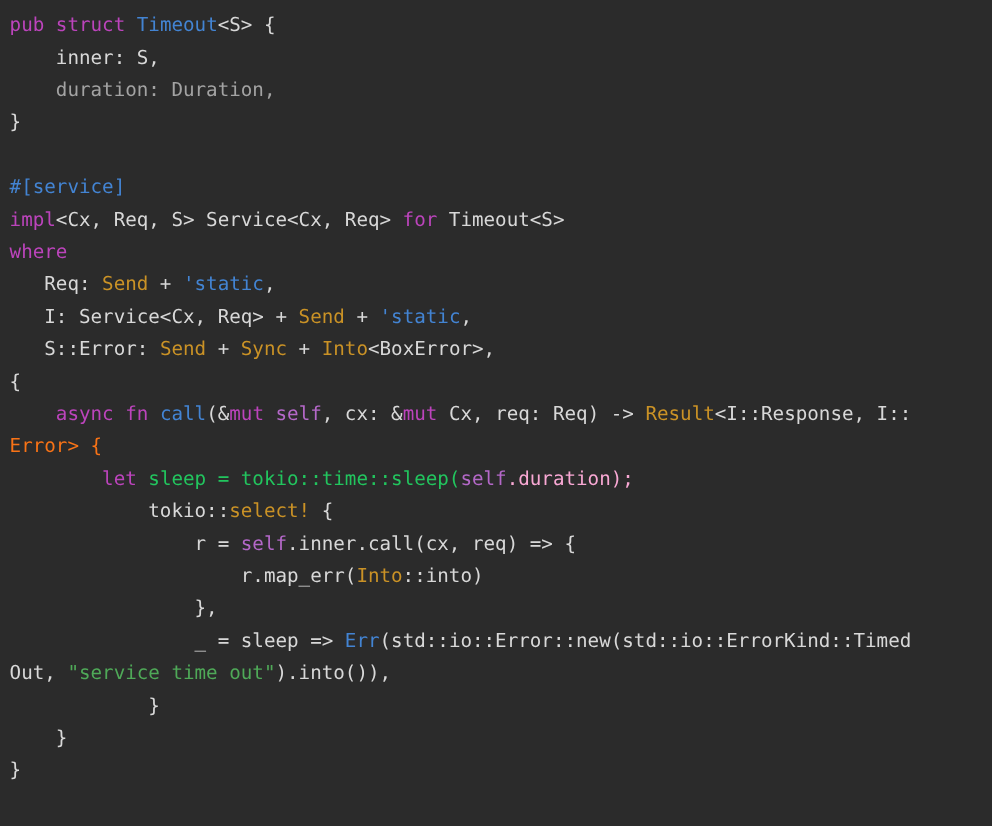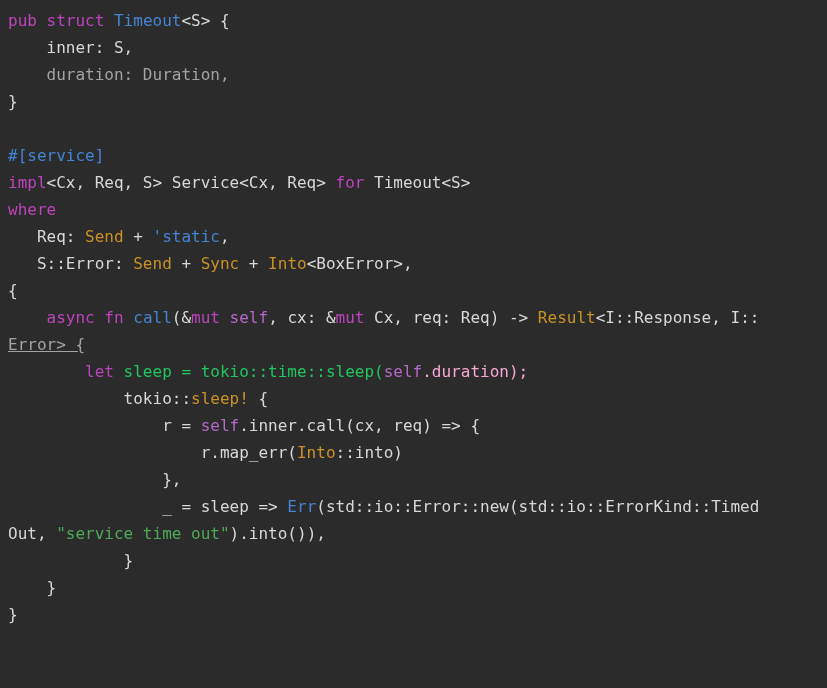--- a/index.html
+++ b/index.html
@@ -36,26 +36,27 @@
   <div>
       <div class="code-line"><span style="color: rgb(188, 68, 188);">pub</span><span style="color: rgb(216, 216, 216);"> </span><span style="color: rgb(188, 68, 188);">struct</span><span style="color: rgb(216, 216, 216);"> </span><span style="color: rgb(67, 132, 211);">Timeout</span><span style="color: rgb(216, 216, 216);">&lt;S&gt; {</span></div>
       <div class="code-line"><span style="color: rgb(216, 216, 216);">    inner: S,</span></div>
       <div class="code-line"><span style="color: #a3a3a3;">    duration: Duration,</span></div>
       <div class="code-line"><span style="color: rgb(216, 216, 216);">}</span></div>
       <div class="code-line">&nbsp;</div>
       <div class="code-line"><span style="color: rgb(67, 132, 211);">#[service]</span></div>
       <div class="code-line"><span style="color: rgb(188, 68, 188);">impl</span><span style="color: rgb(216, 216, 216);">&lt;Cx, Req, S&gt; Service&lt;Cx, Req&gt; </span><span style="color: rgb(188, 68, 188);">for</span><span style="color: rgb(216, 216, 216);"> Timeout&lt;S&gt;</span></div>
       <div class="code-line"><span style="color: rgb(188, 68, 188);">where</span></div>
       <div class="code-line"><span style="color: rgb(216, 216, 216);">   Req: </span><span style="color: rgb(202, 146, 38);">Send</span><span style="color: rgb(216, 216, 216);"> + </span><span style="color: rgb(67, 132, 211);">'static</span><span style="color: rgb(216, 216, 216);">,</span></div>
+      <div class="code-line"><span style="color: rgb(216, 216, 216);">   I: Service&lt;Cx, Req&gt; + </span><span style="color: rgb(202, 146, 38);">Send</span><span style="color: rgb(216, 216, 216);"> + </span><span style="color: rgb(67, 132, 211);">'static</span><span style="color: rgb(216, 216, 216);">,</span></div>
       <div class="code-line"><span style="color: rgb(216, 216, 216);">   S::Error: </span><span style="color: rgb(202, 146, 38);">Send</span><span style="color: rgb(216, 216, 216);"> + </span><span style="color: rgb(202, 146, 38);">Sync</span><span style="color: rgb(216, 216, 216);"> + </span><span style="color: rgb(202, 146, 38);">Into</span><span style="color: rgb(216, 216, 216);">&lt;BoxError&gt;,</span></div>
       <div class="code-line"><span style="color: rgb(216, 216, 216);">{</span></div>
       <div class="code-line"><span style="color: rgb(216, 216, 216);">    </span><span style="color: rgb(188, 68, 188);">async</span><span style="color: rgb(216, 216, 216);"> </span><span style="color: rgb(188, 68, 188);">fn</span><span style="color: rgb(216, 216, 216);"> </span><span style="color: rgb(67, 132, 211);">call</span><span style="color: rgb(216, 216, 216);">(&amp;</span><span style="color: rgb(188, 68, 188);">mut</span><span style="color: rgb(216, 216, 216);"> </span><span style="color: rgb(180, 104, 200);">self</span><span style="color: rgb(216, 216, 216);">, cx: &amp;</span><span style="color: rgb(188, 68, 188);">mut</span><span style="color: rgb(216, 216, 216);"> Cx, req: Req) -&gt; </span><span style="color: rgb(202, 146, 38);">Result</span><span style="color: rgb(216, 216, 216);">&lt;I::Response, I::</span></div>
-      <div class="code-line"><span style="color: #a3a3a3; text-decoration: underline;">Error&gt; {</span></div>
+      <div class="code-line"><span style="color: #f97316;">Error&gt; {</span></div>
       <div class="code-line"><span style="color: rgb(216, 216, 216);">        </span><span style="color: rgb(188, 68, 188);">let</span><span style="color: #22c55e;"> sleep = tokio::time::sleep(</span><span style="color: rgb(180, 104, 200);">self</span><span style="color: #f9a8d4;">.duration);</span></div>
-      <div class="code-line"><span style="color: rgb(216, 216, 216); margin-top: 37px;">            tokio::</span><span style="color: rgb(202, 146, 38);">sleep!</span><span style="color: rgb(216, 216, 216);"> {</span></div>
+      <div class="code-line"><span style="color: rgb(216, 216, 216); margin-top: 37px;">            tokio::</span><span style="color: rgb(202, 146, 38);">select!</span><span style="color: rgb(216, 216, 216);"> {</span></div>
       <div class="code-line"><span style="color: rgb(216, 216, 216);">                r = </span><span style="color: rgb(180, 104, 200);">self</span><span style="color: rgb(216, 216, 216);">.inner.call(cx, req) =&gt; {</span></div>
       <div class="code-line"><span style="color: rgb(216, 216, 216);">                    r.map_err(</span><span style="color: rgb(202, 146, 38);">Into</span><span style="color: rgb(216, 216, 216);">::into)</span></div>
       <div class="code-line"><span style="color: rgb(216, 216, 216);">                },</span></div>
       <div class="code-line"><span style="color: rgb(216, 216, 216);">                _ = sleep =&gt; </span><span style="color: rgb(67, 132, 211);">Err</span><span style="color: rgb(216, 216, 216);">(std::io::Error::new(std::io::ErrorKind::Timed</span></div>
       <div class="code-line"><span style="color: rgb(216, 216, 216);">Out, </span><span style="color: rgb(79, 169, 88);">"service time out"</span><span style="color: rgb(216, 216, 216);">).into()),</span></div>
       <div class="code-line"><span style="color: rgb(216, 216, 216);">            }</span></div>
       <div class="code-line"><span style="color: rgb(216, 216, 216);">    }</span></div>
       <div class="code-line"><span style="color: rgb(216, 216, 216);">}</span></div>
     </div>
 </div>

